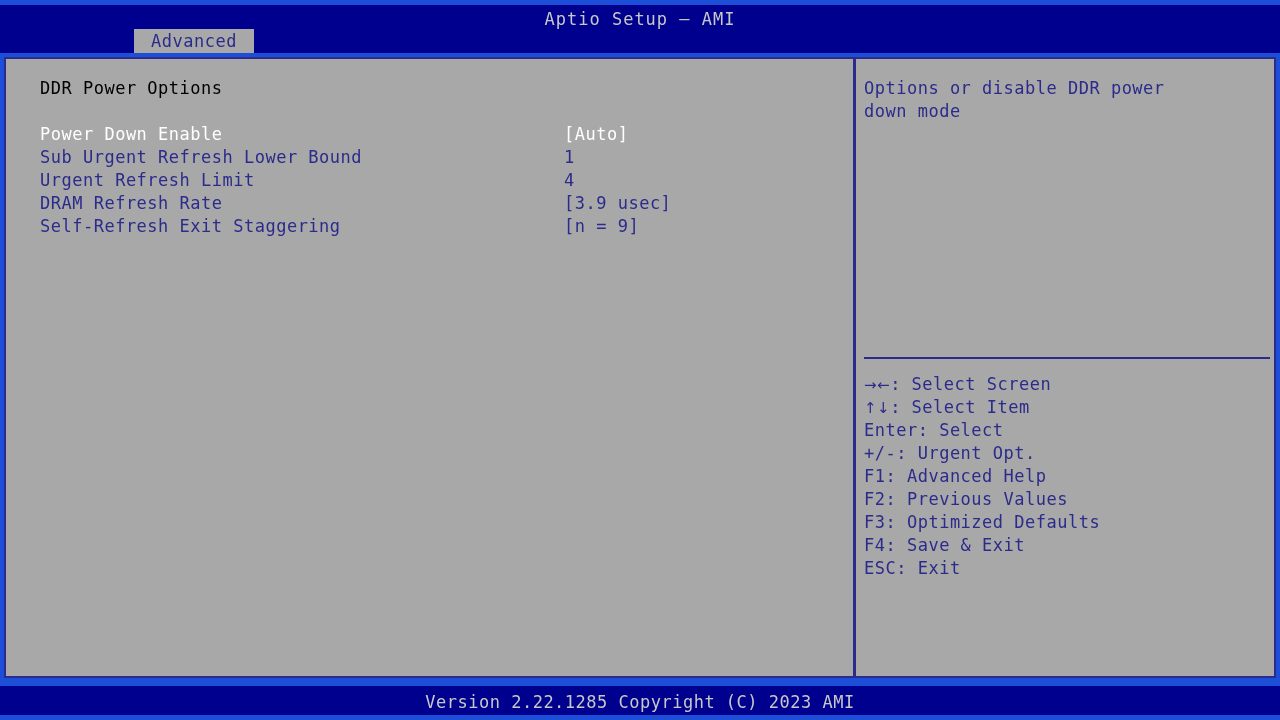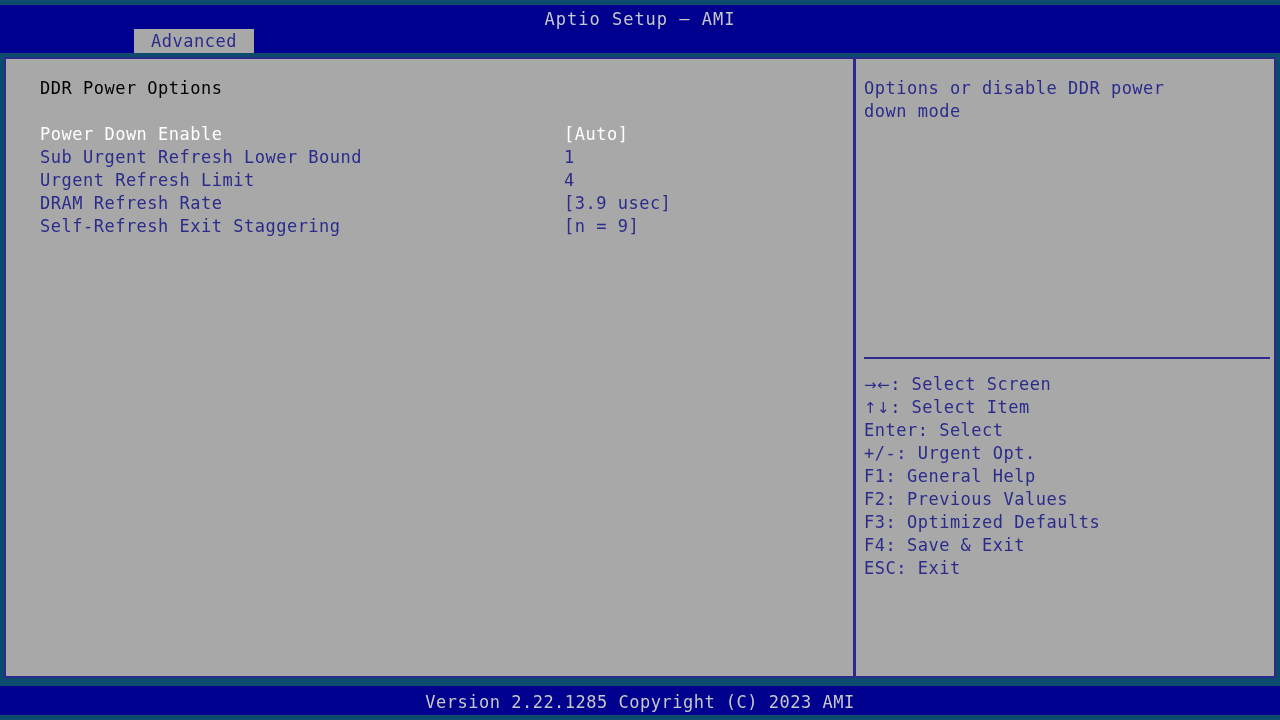--- a/index.html
+++ b/index.html
@@ -4,21 +4,21 @@
 <style>
   html, body {
     margin: 0;
     padding: 0;
     background: #000000;
   }
   #screen {
     position: relative;
     width: 1280px;
     height: 720px;
-    background: #0c4a6e;
+    background: #1d4ed8;
     overflow: hidden;
     font-family: "DejaVu Sans Mono", "Liberation Mono", monospace;
     font-size: 17px;
     line-height: 23px;
     letter-spacing: 0px;
     -webkit-font-smoothing: none;
   }
 
   
   #header-bar {
@@ -216,21 +216,21 @@
     <div id="divider"></div>
 
     <div id="right-panel">
       <div id="help-text"><div>Options or disable DDR power</div><div>down mode</div></div>
       <div id="hr"></div>
       <div id="keys">
           <div class="key-row"><span class="key-glyph">→←</span><span>: Select Screen</span></div>
           <div class="key-row"><span class="key-glyph">↑↓</span><span>: Select Item</span></div>
           <div class="key-row"><span>Enter: Select</span></div>
           <div class="key-row"><span>+/-: Urgent Opt.</span></div>
-          <div class="key-row"><span>F1: General Help</span></div>
+          <div class="key-row"><span>F1: Advanced Help</span></div>
           <div class="key-row"><span>F2: Previous Values</span></div>
           <div class="key-row"><span>F3: Optimized Defaults</span></div>
           <div class="key-row"><span>F4: Save &amp; Exit</span></div>
           <div class="key-row"><span>ESC: Exit</span></div>
         </div>
     </div>
 
   </div>
 
   <div id="footer-bar"></div>

